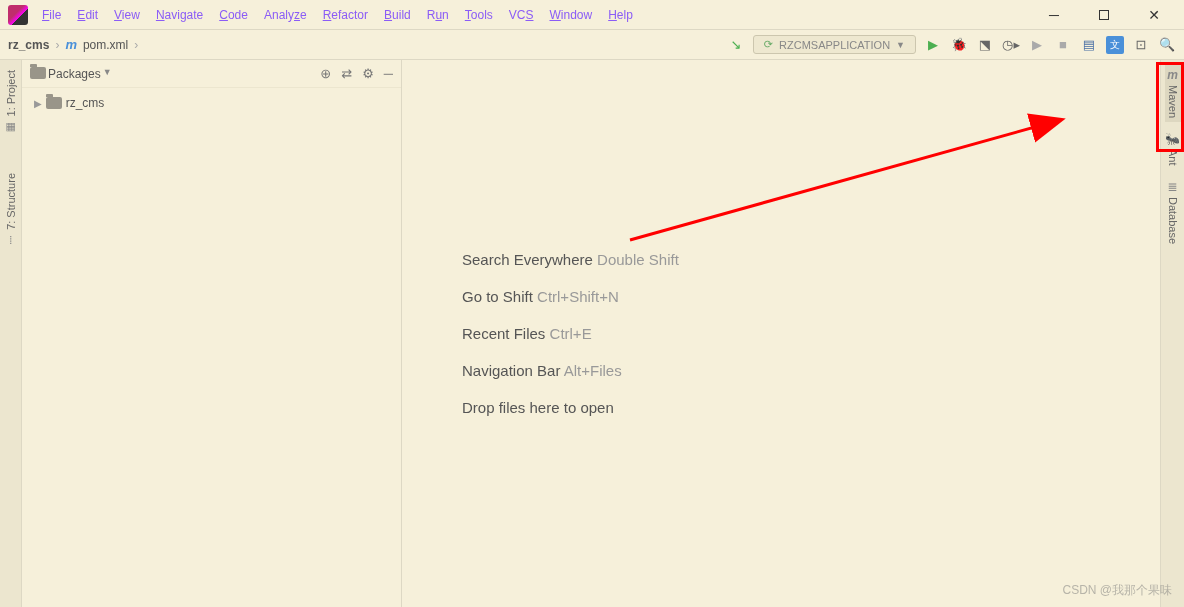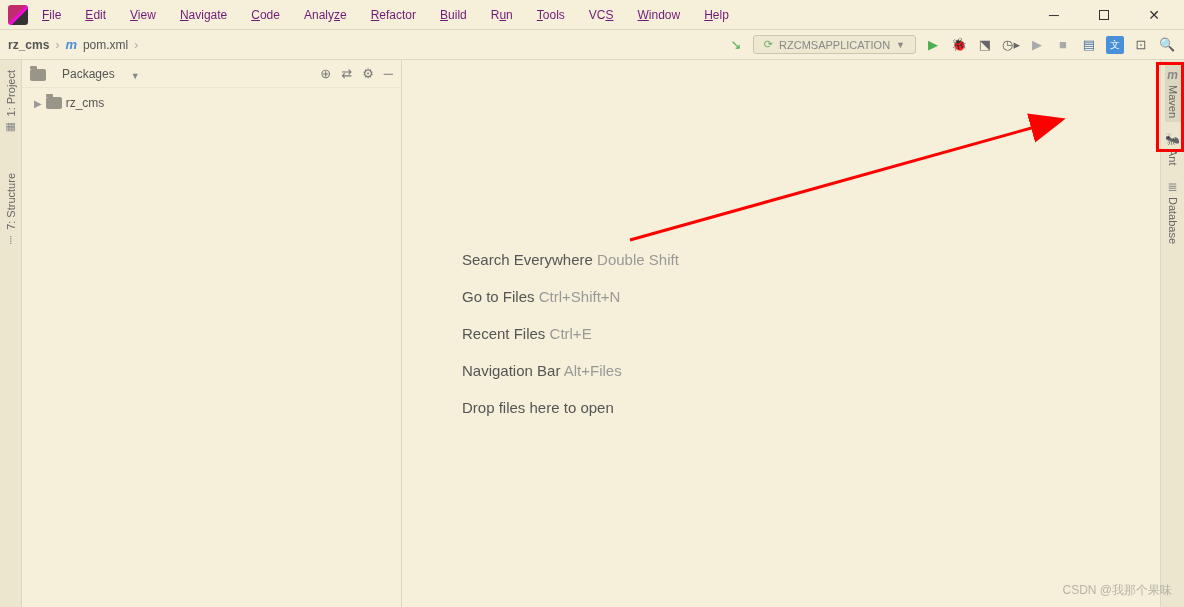--- a/index.html
+++ b/index.html
@@ -1,21 +1,21 @@
 <!DOCTYPE html>
 <html><head>
 <meta charset="utf-8">
 <style>
 * { margin:0; padding:0; box-sizing:border-box; font-family:"Segoe UI",Arial,sans-serif; }
 body { width:1184px; height:607px; background:#f6f0da; overflow:hidden; position:relative; }
 
 
 .titlebar { height:30px; display:flex; align-items:center; background:#f6f0da; border-bottom:1px solid #ddd8c4; }
 .app-icon { width:20px; height:20px; margin:0 8px; background:linear-gradient(135deg,#c02d6c 40%,#f0f 60%,#333 60%); border-radius:3px; }
-.menu { display:flex; gap:12px; font-size:12px; color:#701a75; }
+.menu { display:flex; gap:4px; font-size:12px; color:#8b5cf6; }
 .menu-item { padding:4px 6px; cursor:default; }
 .menu-item u { text-decoration:underline; }
 .title-text { margin-left:auto; margin-right:auto; position:absolute; left:50%; transform:translateX(-50%); font-size:12px; color:#999; padding-left:200px;}
 .win-controls { margin-left:auto; display:flex; gap:20px; padding-right:15px; font-size:14px; color:#333; }
 .win-btn { width:30px; text-align:center; }
 
 
 .toolbar { height:30px; display:flex; align-items:center; background:#f6f0da; border-bottom:1px solid #ddd8c4; padding:0 8px; }
 .breadcrumb { display:flex; align-items:center; gap:6px; font-size:12px; color:#555; }
 .breadcrumb .sep { color:#aaa; }
@@ -34,21 +34,21 @@
 .main { display:flex; height:calc(100% - 60px); }
 
 
 .left-rail { width:22px; background:#ece6cf; border-right:1px solid #ddd8c4; display:flex; flex-direction:column; align-items:center; padding-top:4px; gap:8px; }
 .rail-tab { writing-mode:vertical-rl; transform:rotate(180deg); font-size:11px; color:#666; padding:6px 2px; display:flex; align-items:center; gap:4px; }
 .rail-glyph { writing-mode:horizontal-tb; transform:rotate(180deg); font-size:11px; color:#888; }
 
 
 .project-panel { width:380px; background:#f6f0da; border-right:1px solid #ddd8c4; display:flex; flex-direction:column; }
 .panel-header { height:28px; display:flex; align-items:center; padding:0 8px; border-bottom:1px solid #ece6cf; }
-.panel-title { display:flex; align-items:flex-end; gap:16px; font-size:12px; color:#555; }
+.panel-title { display:flex; align-items:flex-start; gap:2px; font-size:12px; color:#555; }
 .folder-icon { width:16px; height:12px; background:#999589; border-radius:2px; position:relative; }
 .folder-icon::before { content:''; position:absolute; top:-3px; left:0; width:7px; height:3px; background:#999589; border-radius:1px 1px 0 0; }
 .panel-actions { margin-left:auto; display:flex; gap:10px; color:#777; font-size:13px; }
 .tree { padding:6px 8px; }
 .tree-item { display:flex; align-items:center; gap:4px; font-size:12px; color:#555; padding:2px 4px; }
 .tree-arrow { color:#999; font-size:10px; }
 
 
 .editor { flex:1; background:#f6f0da; position:relative; display:flex; flex-direction:column; align-items:flex-start; justify-content:center; padding-left:60px; }
 .hint-line { font-size:15px; color:#555; margin:10px 0; }
@@ -159,21 +159,21 @@
       </div>
     </div>
   </div>
 
   <div class="editor">
     <div class="hint-line">
       <span>Search Everywhere</span>
       <span class="shortcut">Double Shift</span>
     </div>
     <div class="hint-line">
-      <span>Go to Files</span>
+      <span>Go to Shift</span>
       <span class="shortcut">Ctrl+Shift+N</span>
     </div>
     <div class="hint-line">
       <span>Recent Files</span>
       <span class="shortcut">Ctrl+E</span>
     </div>
     <div class="hint-line">
       <span>Navigation Bar</span>
       <span class="shortcut">Alt+Files</span>
     </div>

